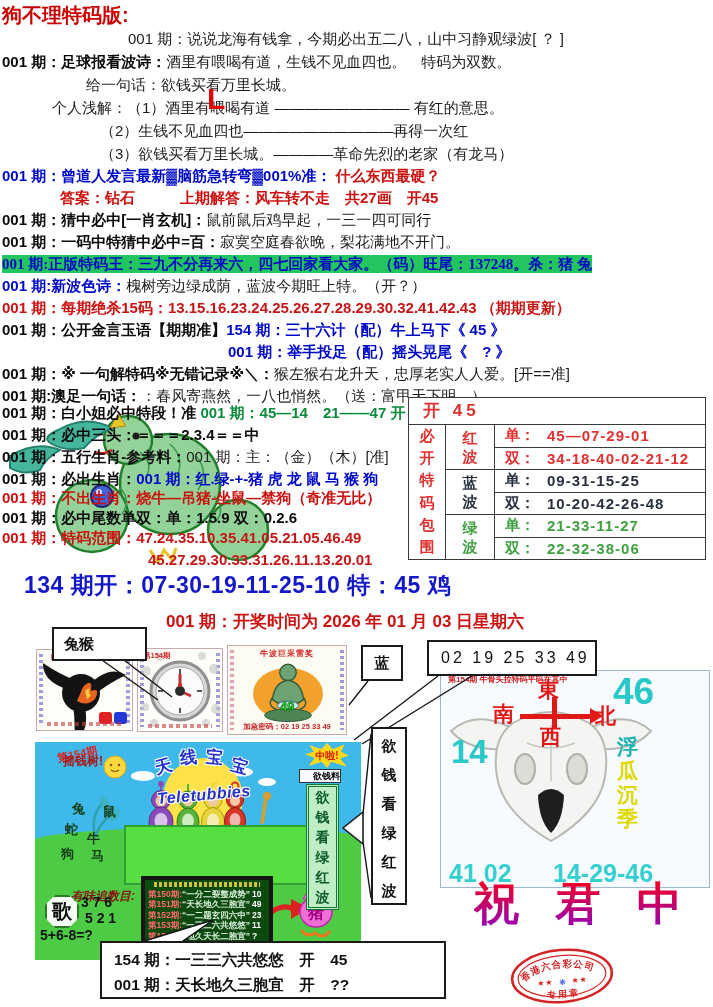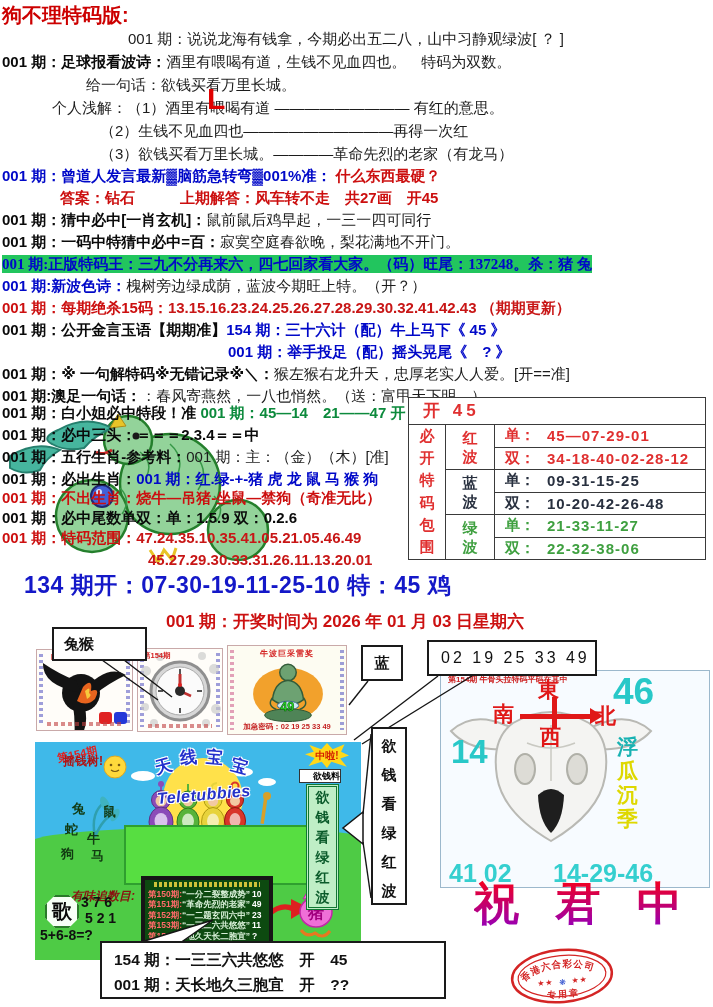--- a/index.html
+++ b/index.html
@@ -157,21 +157,21 @@
               <div>红</div>
               <div>波</div>
             </div>
             <div class="wentries">
               <div class="wentry" style="color: rgb(224, 48, 48);">
                 <span class="wlabel">单：</span>
                 <span style="letter-spacing: 1px;">45—07-29-01</span>
               </div>
               <div class="wentry" style="color: rgb(224, 48, 48);">
                 <span class="wlabel">双：</span>
-                <span style="letter-spacing: 1px;">34-18-40-02-28-12</span>
+                <span style="letter-spacing: 1px;">34-18-40-02-21-12</span>
               </div>
             </div>
           </div>
           <div class="wrow">
             <div class="wname" style="color: rgb(40, 48, 63);">
               <div>蓝</div>
               <div>波</div>
             </div>
             <div class="wentries">
               <div class="wentry" style="color: rgb(40, 48, 63);">
@@ -357,21 +357,21 @@
         <div>绿</div>
         <div>红</div>
         <div>波</div>
       </div>
     <div class="chase">有味追数目:</div>
     <div class="song-oct">歌</div>
     <div class="board">
       <div class="board-head"></div>
       <div>
           <div class="board-row"><span class="bi">第150期:</span><span class="bt">“一分二裂整成势”</span><span class="bn">10</span></div>
-          <div class="board-row"><span class="bi">第151期:</span><span class="bt">“革命先烈的老家”</span><span class="bn">49</span></div>
+          <div class="board-row"><span class="bi">第151期:</span><span class="bt">“天长地久三胞宜”</span><span class="bn">49</span></div>
           <div class="board-row"><span class="bi">第152期:</span><span class="bt">“一二题玄四六中”</span><span class="bn">23</span></div>
           <div class="board-row"><span class="bi">第153期:</span><span class="bt">“一三二六共悠悠”</span><span class="bn">11</span></div>
           <div class="board-row"><span class="bi">第154期:</span><span class="bt">“地久天长二胞宜”</span><span class="bn">?</span></div>
         </div>
     </div>
   <div class="float-txt" style="left: 22px; top: 5px; font-size: 11px; color: rgb(224, 34, 34); transform: rotate(-12deg);">第154期</div>
       <div class="float-txt" style="left: 28px; top: 11px; font-size: 12px; color: rgb(176, 19, 19);">摇钱树!</div>
       <div class="float-txt outlined" style="left: 120px; top: 13px; font-size: 17px; color: rgb(34, 48, 204); transform: rotate(-15deg);">天</div>
       <div class="float-txt outlined" style="left: 145px; top: 4px; font-size: 17px; color: rgb(34, 48, 204); transform: rotate(-5deg);">线</div>
       <div class="float-txt outlined" style="left: 171px; top: 4px; font-size: 17px; color: rgb(34, 48, 204); transform: rotate(5deg);">宝</div>

